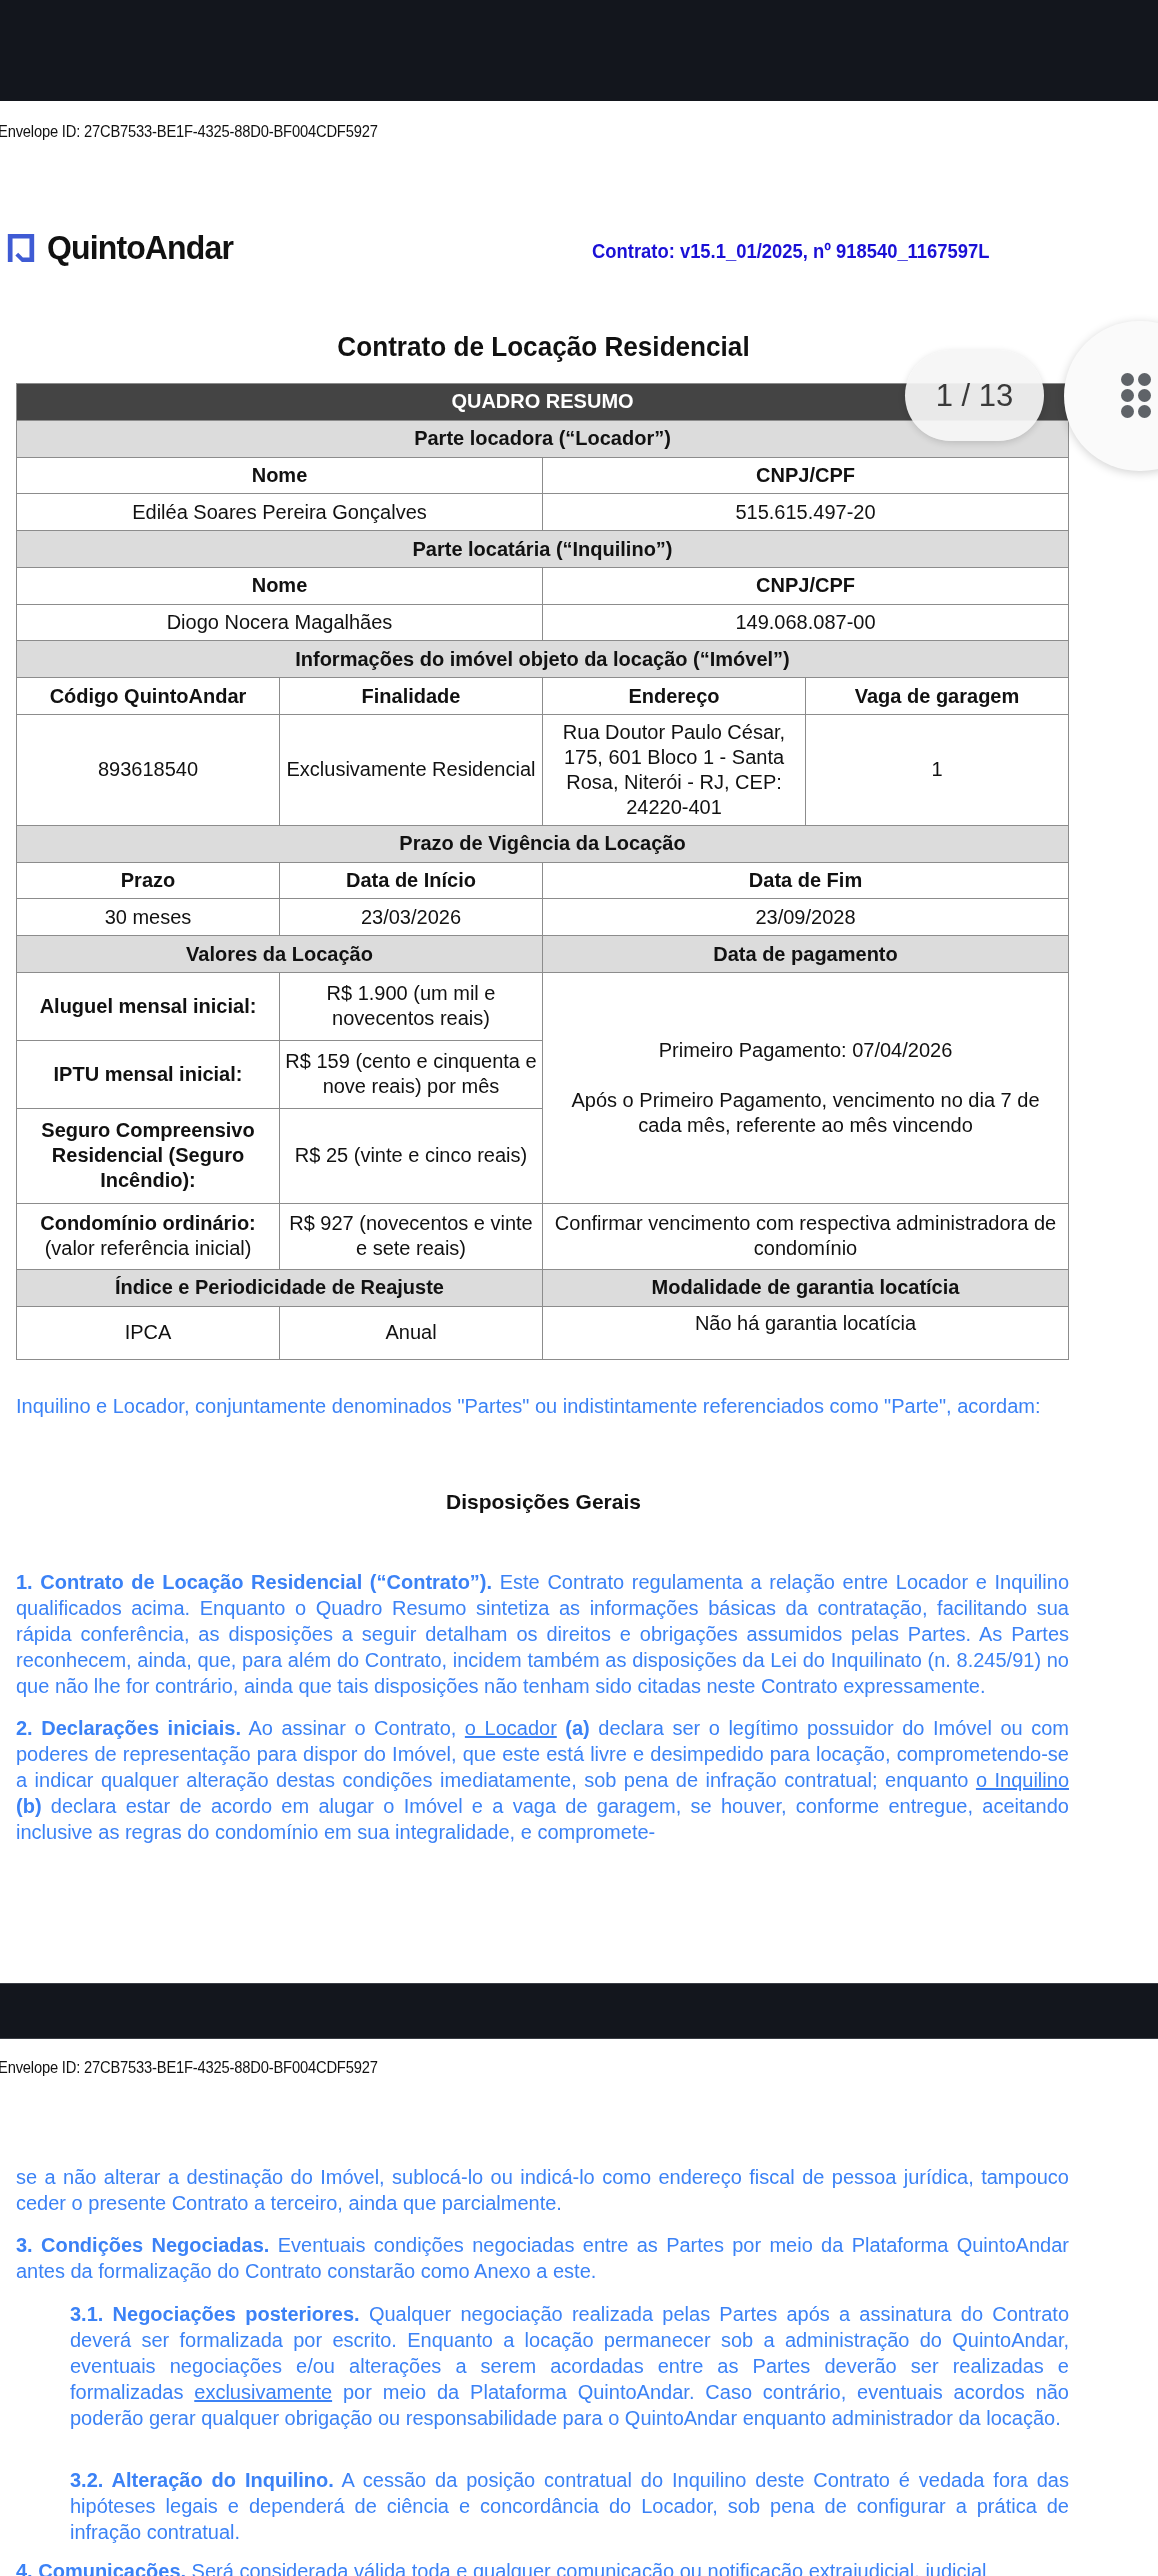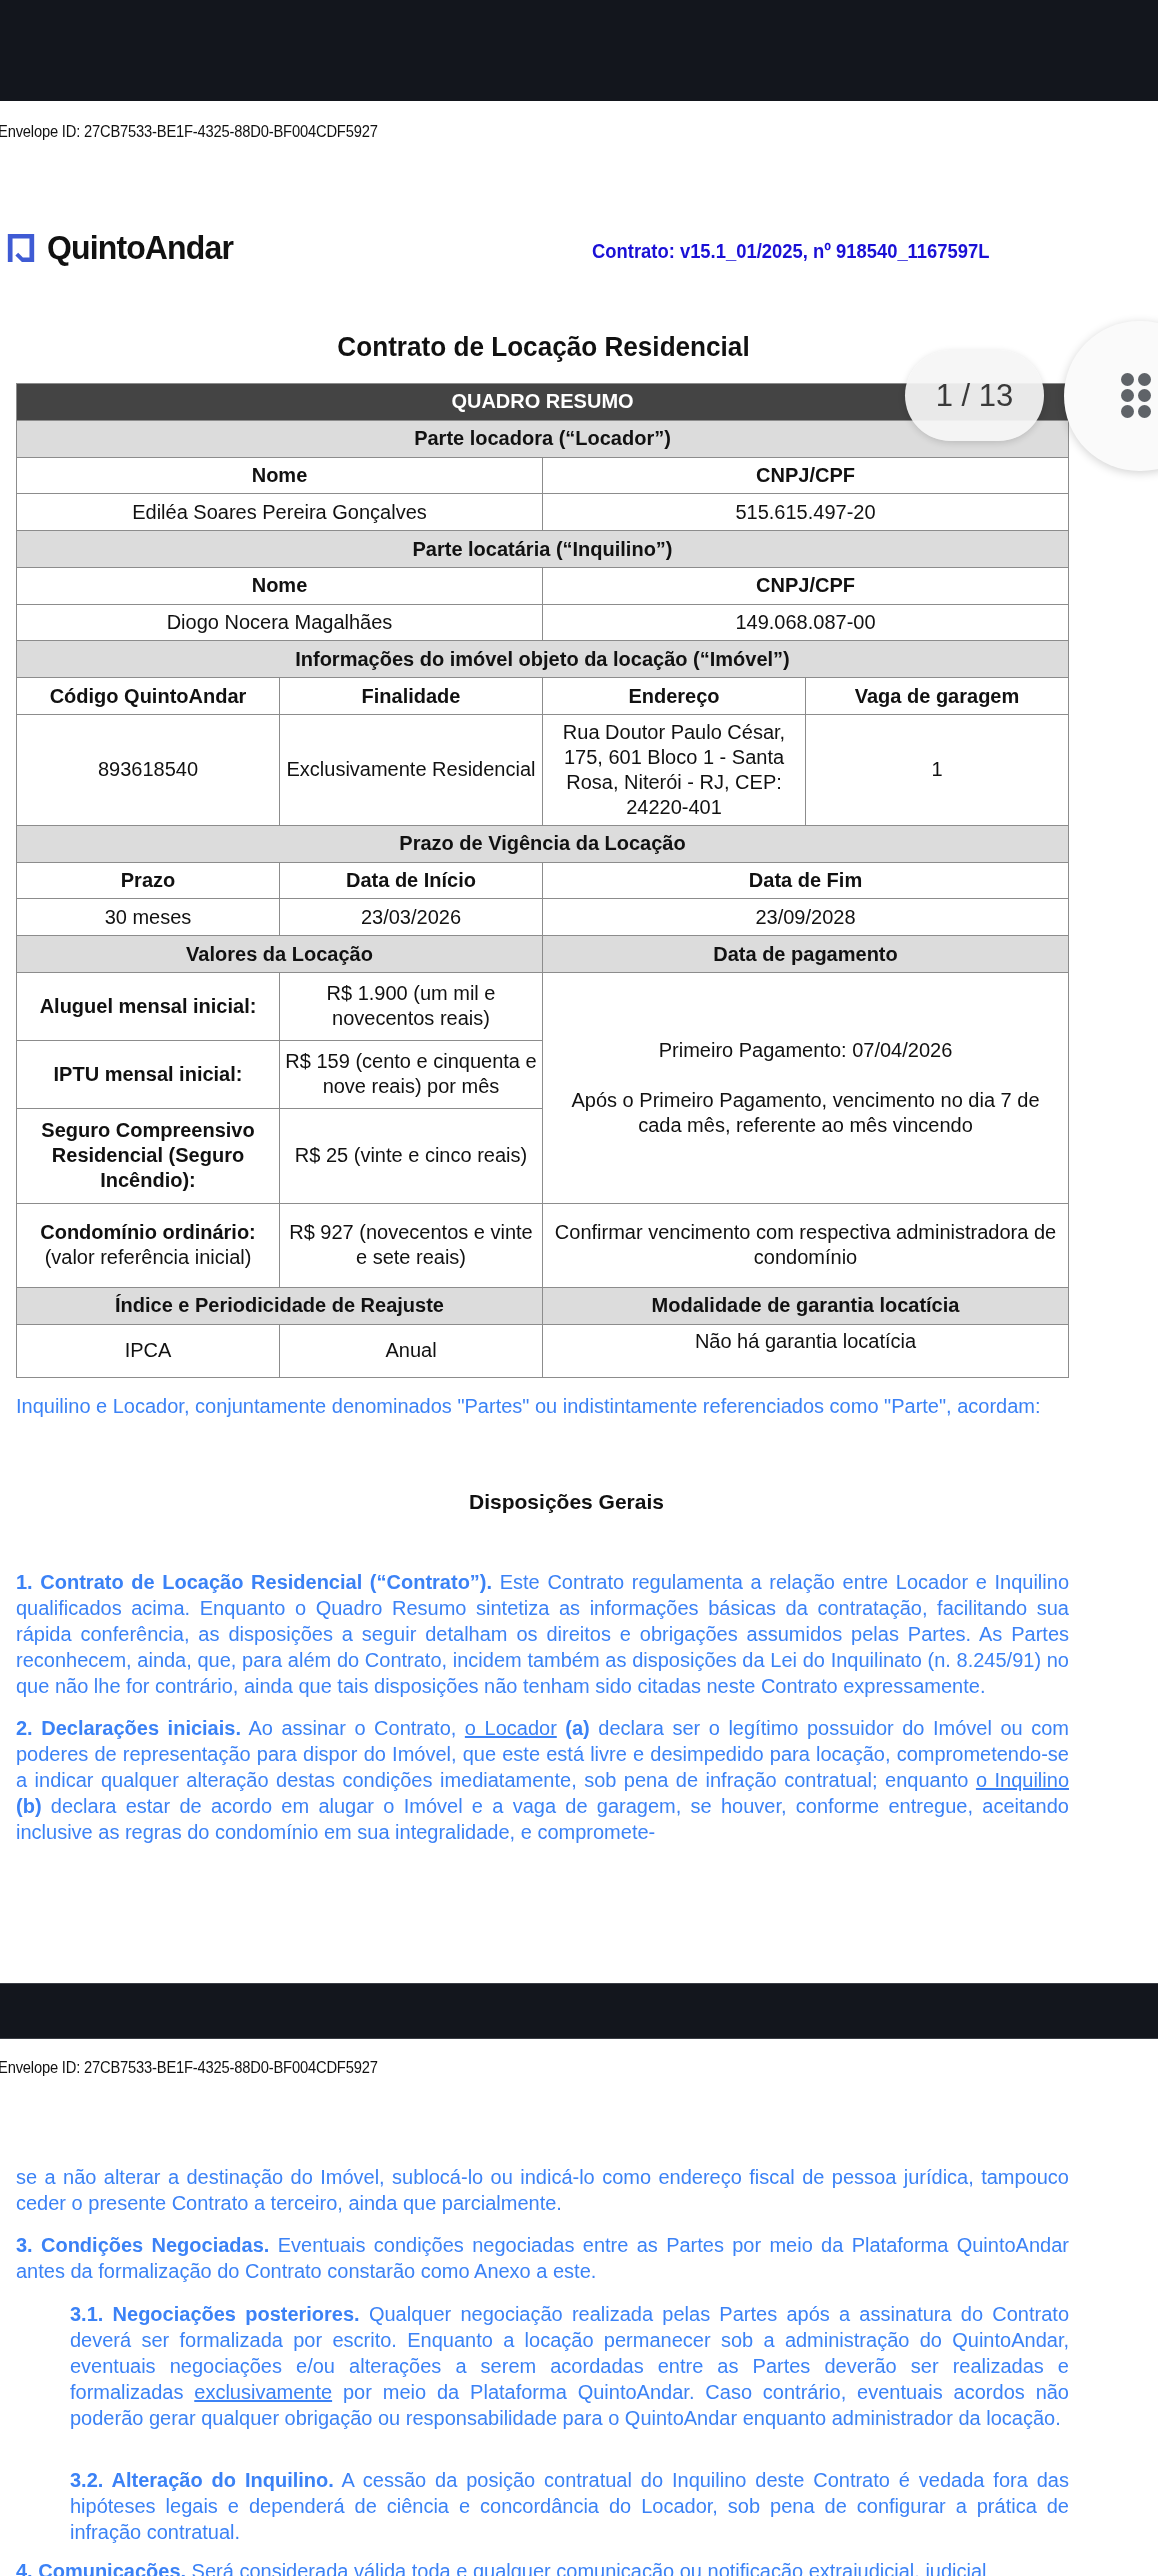--- a/index.html
+++ b/index.html
@@ -31,21 +31,21 @@
   .qr .hdr { background: #444444; color: #fff; font-weight: 700; height: 32px; border-color: #8c8c8c; }
   .qr .sec { background: #dcdcdc; font-weight: 700; height: 32px; }
   .qr .lbl { font-weight: 700; }
   .qr tr.r36 td { height: 32px; }
   .qr .tall { height: 106px; }
 
   .para { position: absolute; left: 16px; width: 1053px; font-size: 20px; line-height: 26px; text-align: justify; color: #3b82f6; }
   .para b { font-weight: 700; }
   .para u { }
   .para.indent { left: 70px; width: 999px; }
-  .section-title { position: absolute; left: 0; width: 1087px; text-align: center; font-size: 21px; font-weight: 700; top: 1490px; padding-left: 23px; }
+  .section-title { position: absolute; left: 0; width: 1087px; text-align: center; font-size: 21px; font-weight: 700; top: 1490px; }
 
   
   .page-pill {
     position: absolute; left: 905px; top: 350px; width: 139px; height: 91px;
     border-radius: 46px; background: rgba(245,245,245,0.93);
     box-shadow: 0 1.9px 7.6px rgba(0,0,0,0.15);
     display: flex; align-items: center; justify-content: center;
     font-size: 31px; color: #3a3a3a; font-family: "Liberation Sans", sans-serif;
   }
   .grid-btn {
@@ -156,21 +156,21 @@
     </td>
   </tr>
   <tr style="height:68px;">
     <td class="lbl">IPTU mensal inicial:</td>
     <td>R$ 159 (cento e cinquenta e nove reais) por mês</td>
   </tr>
   <tr style="height:95px;">
     <td class="lbl">Seguro Compreensivo Residencial (Seguro Incêndio):</td>
     <td>R$ 25 (vinte e cinco reais)</td>
   </tr>
-  <tr style="height:84px;">
+  <tr style="height:66px;">
     <td>
       <div class="lbl">Condomínio ordinário:</div>
       <div>(valor referência inicial)</div>
     </td>
     <td>R$ 927 (novecentos e vinte e sete reais)</td>
     <td colspan="2">Confirmar vencimento com respectiva administradora de condomínio</td>
   </tr>
 
   <tr>
     <td colspan="2" class="sec">Índice e Periodicidade de Reajuste</td>

